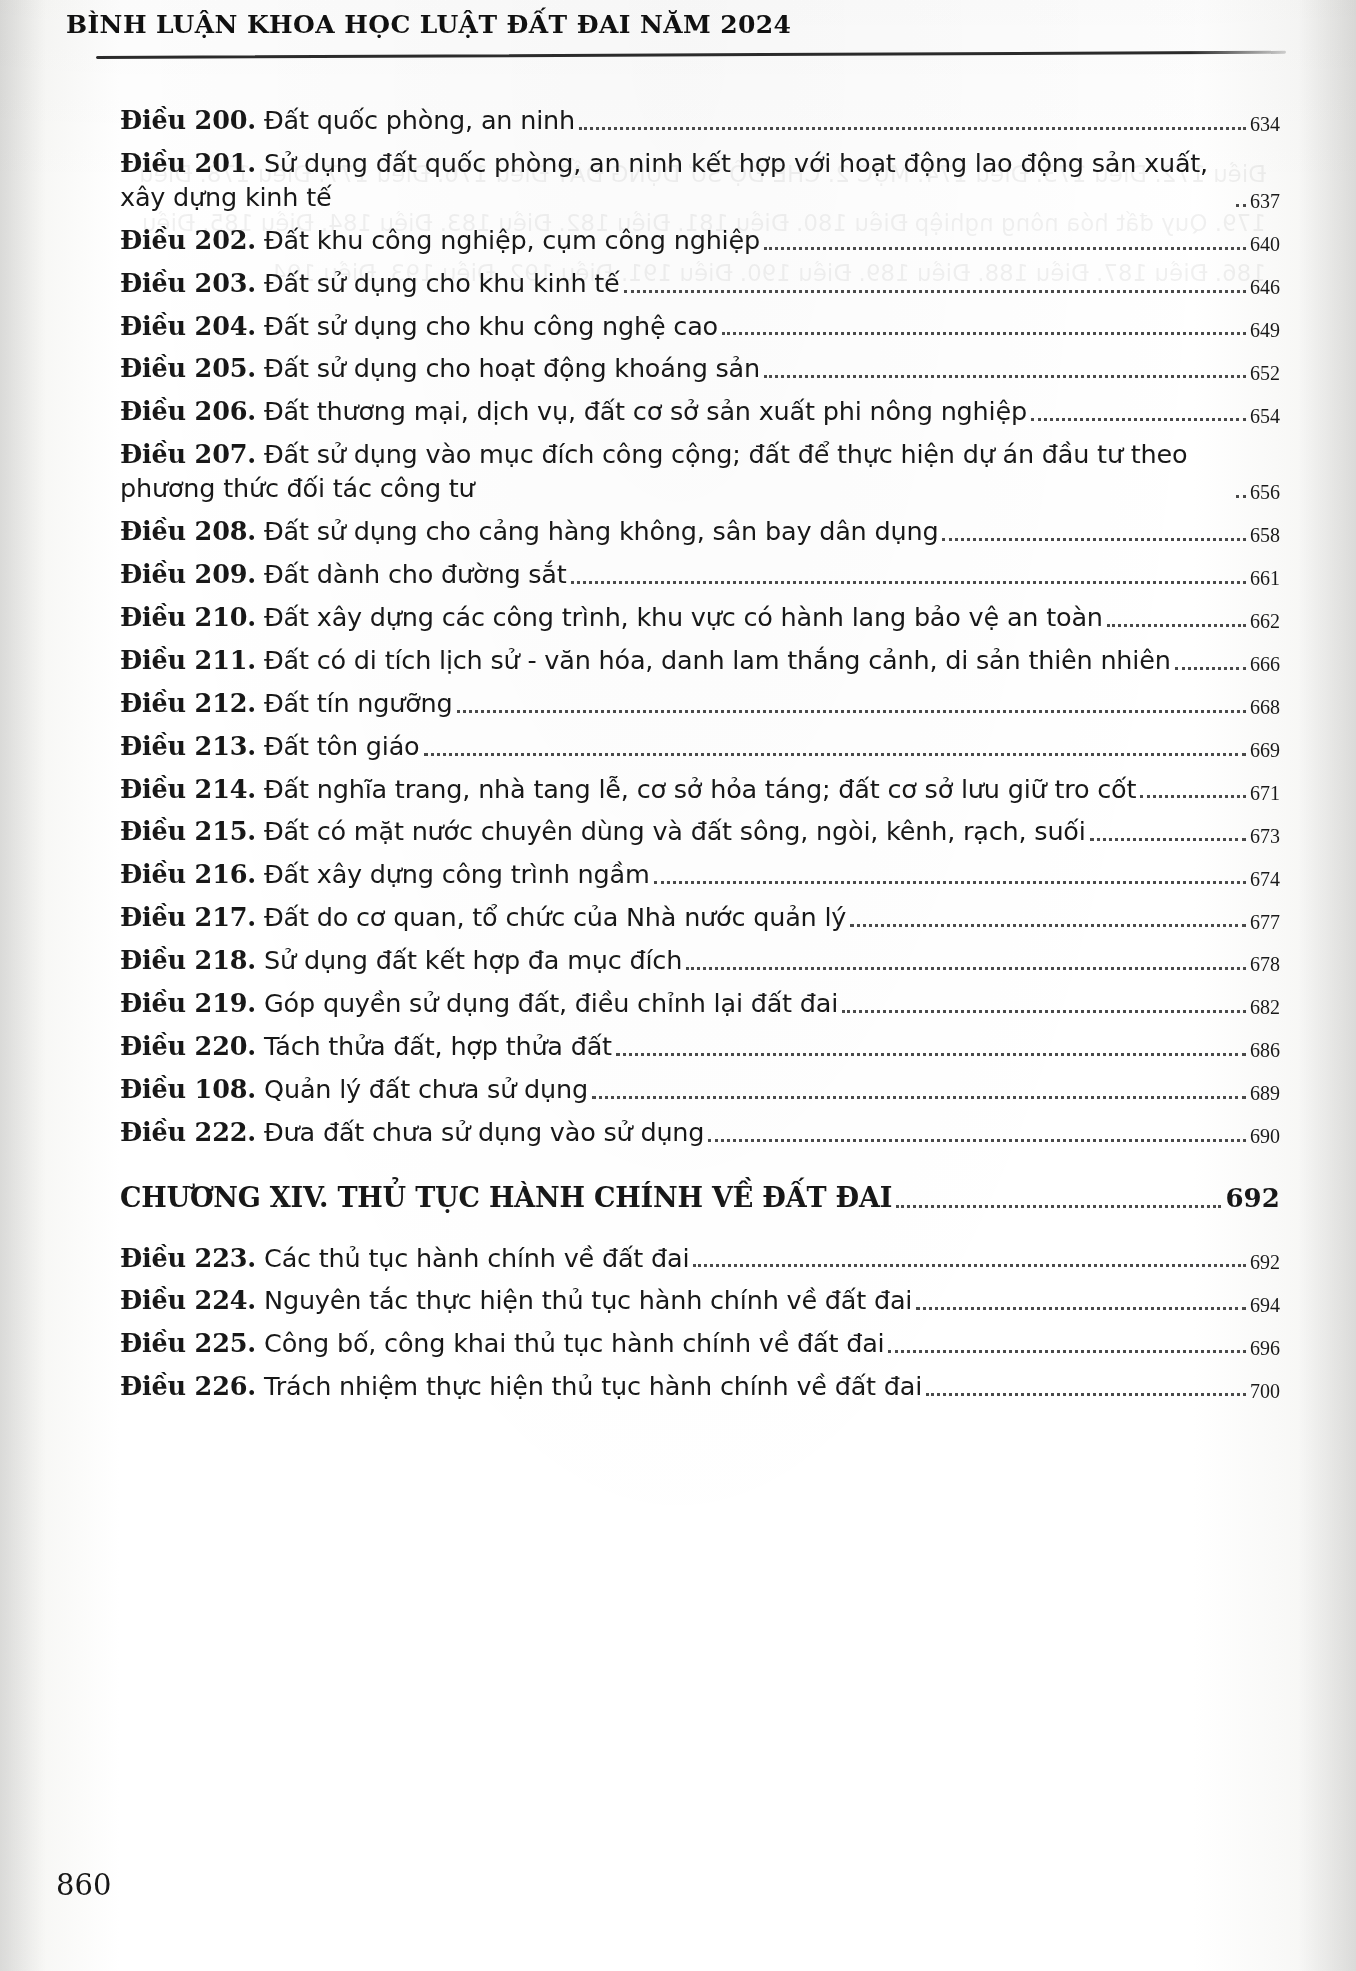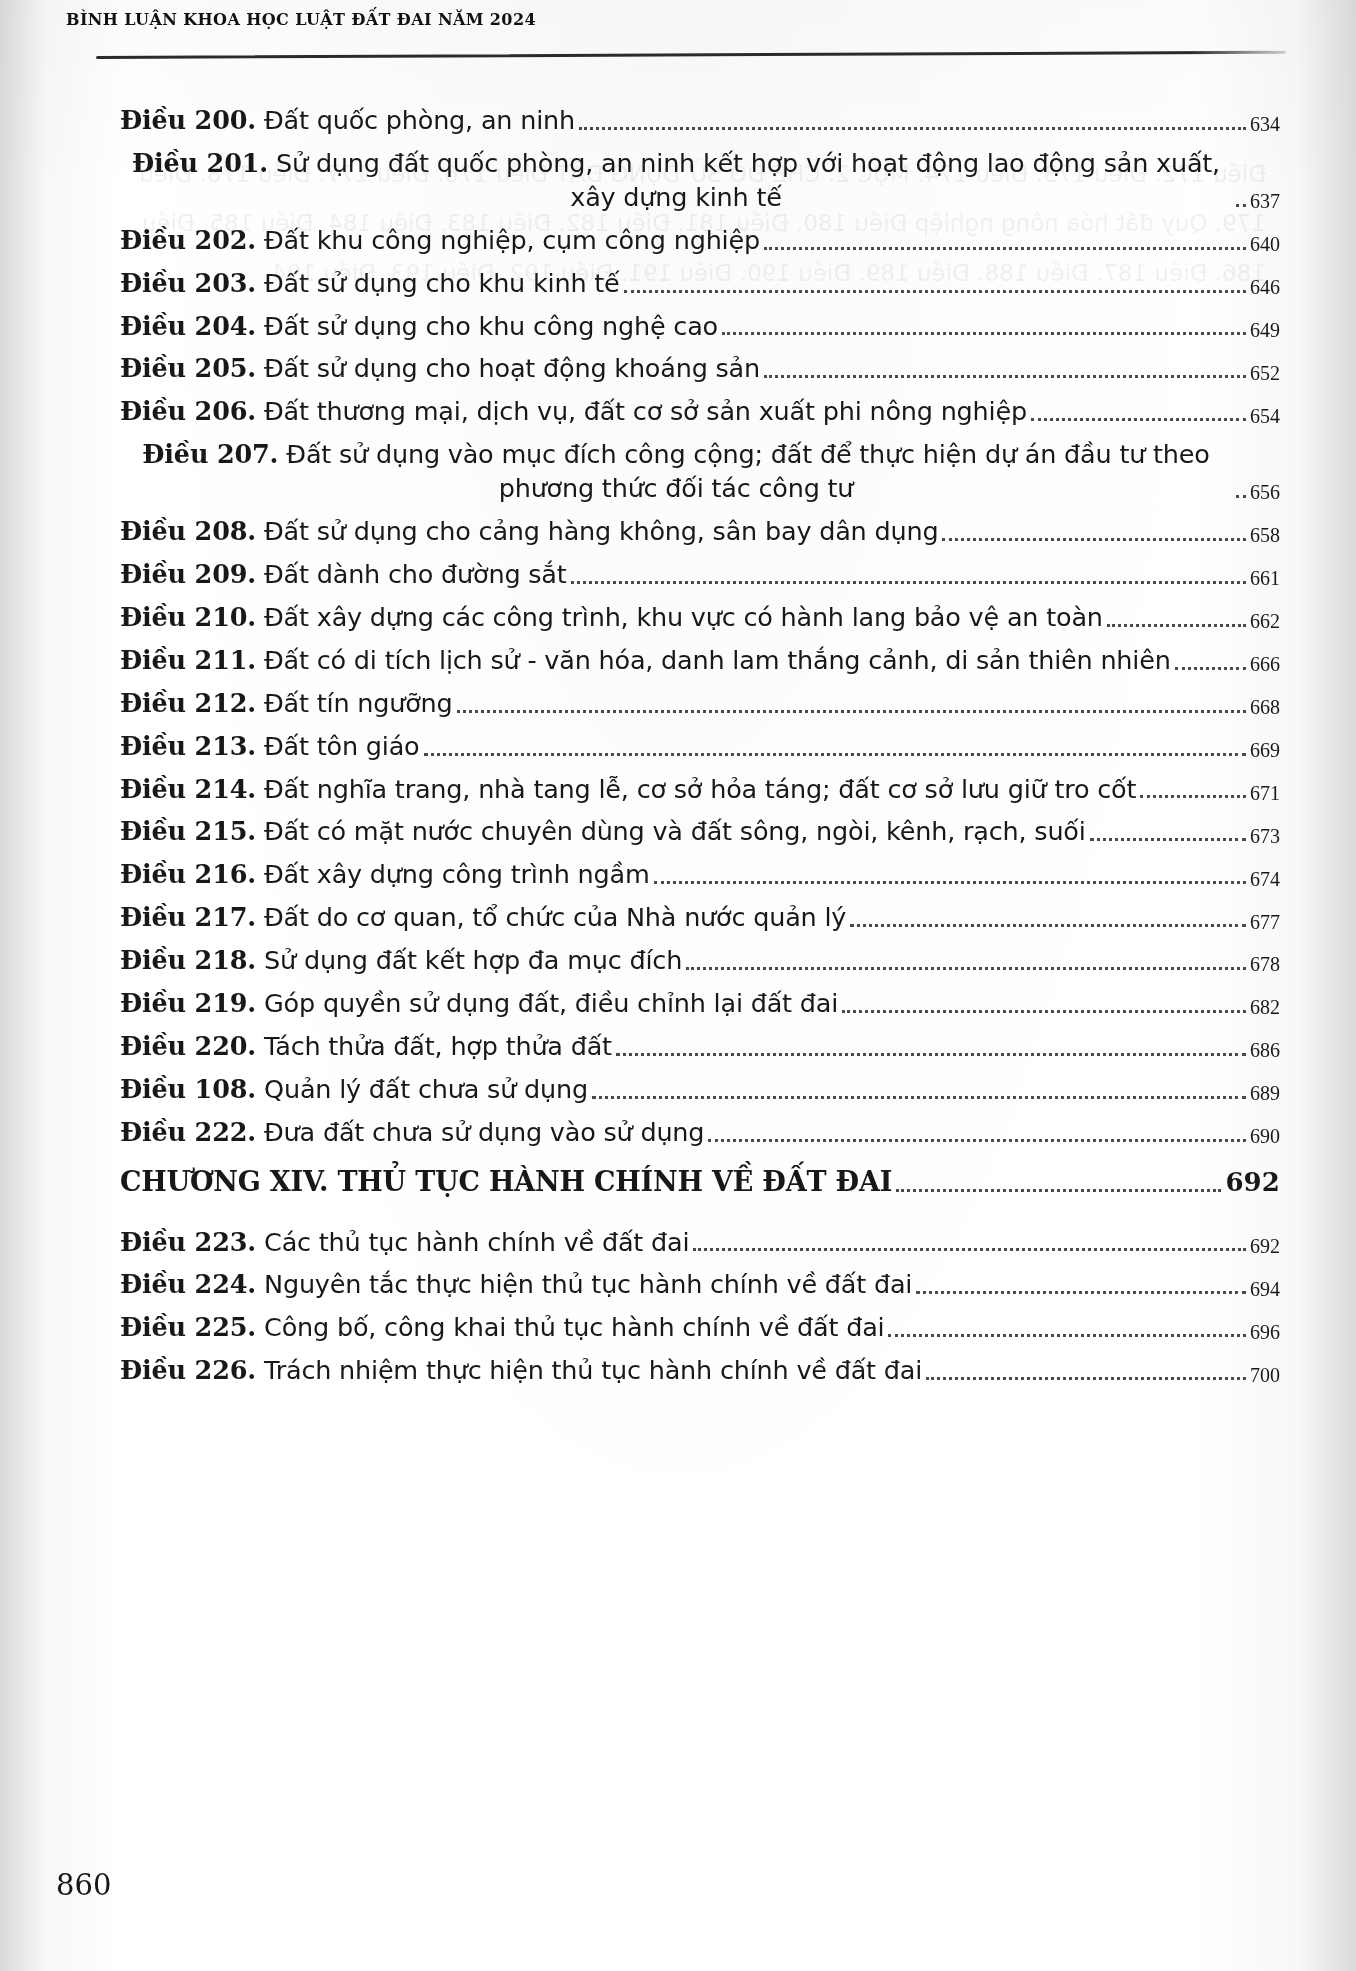--- a/index.html
+++ b/index.html
@@ -33,21 +33,21 @@
       linear-gradient(to bottom, rgba(0,0,0,0.015), rgba(0,0,0,0) 10%);
   }
 
   .header {
     position: absolute;
     top: 10px;
     left: 66px;
     right: 40px;
     font-family: "DejaVu Serif", serif;
     font-weight: 700;
-    font-size: 16px;
+    font-size: 25px;
     letter-spacing: 0.4px;
     color: #111;
     white-space: nowrap;
   }
 
   .header-rule {
     position: absolute;
     top: 56px;
     left: 96px;
     width: 1190px;
@@ -83,38 +83,37 @@
   .entry .title {
     font-family: "DejaVu Sans", sans-serif;
     letter-spacing: -0.2px;
   }
   .entry .pageno {
     font-family: Liberation Serif, serif;
     font-size: 20px;
   }
 
   .entry.chapter {
-    margin-top: 14px;
+    margin-top: 30px;
     margin-bottom: 26px;
     font-family: "DejaVu Serif", serif;
     font-weight: 700;
     font-size: 27px;
     letter-spacing: 0.1px;
   }
   .entry.chapter .pageno {
     font-family: "DejaVu Serif", serif;
     font-weight: 700;
     font-size: 26px;
   }
 
   .rowwrap {
     display: flex;
     align-items: flex-end;
     width: 100%;
-    text-align: center;
   }
   .rowtext {
     flex: 0 1 auto;
   }
   .dots {
     flex: 1 1 auto;
     border-bottom: 3px dotted #4a4a4a;
     margin: 0 4px 8px 4px;
     height: 1px;
     min-width: 10px;

